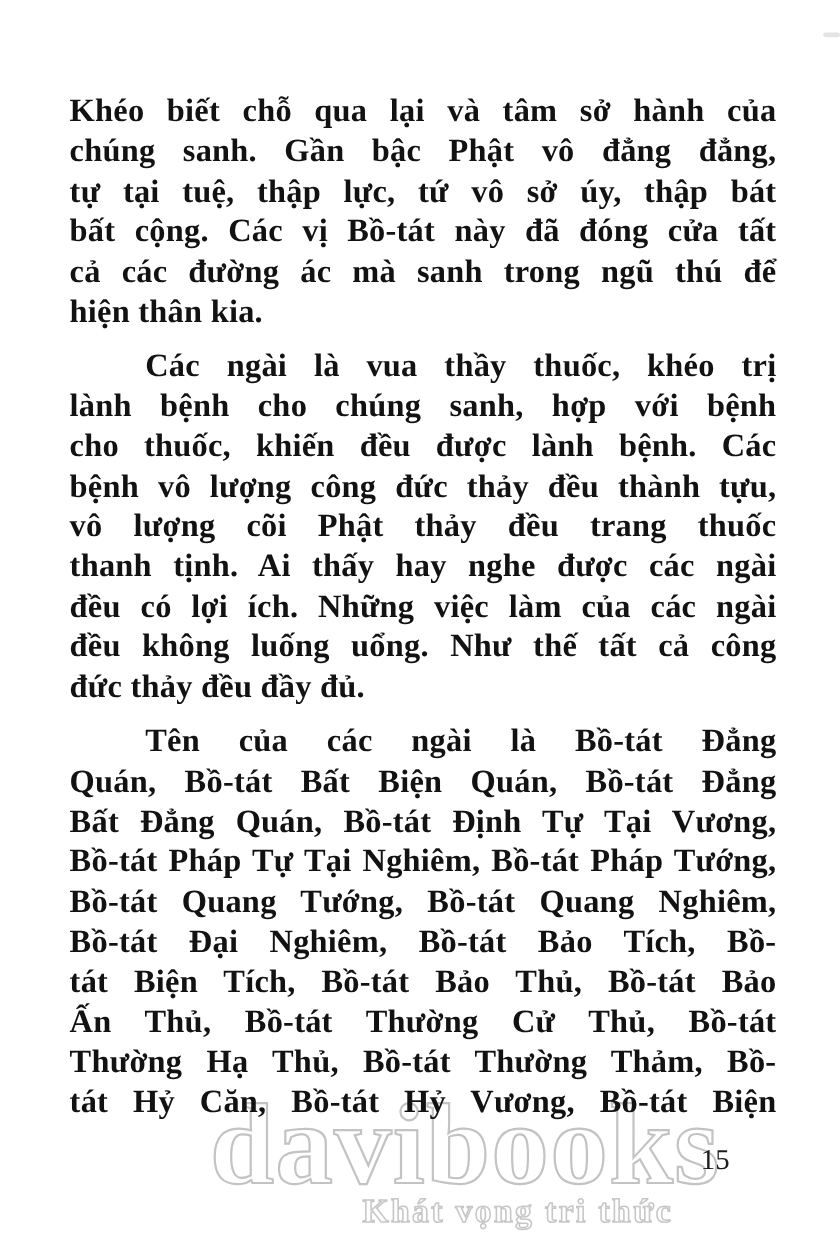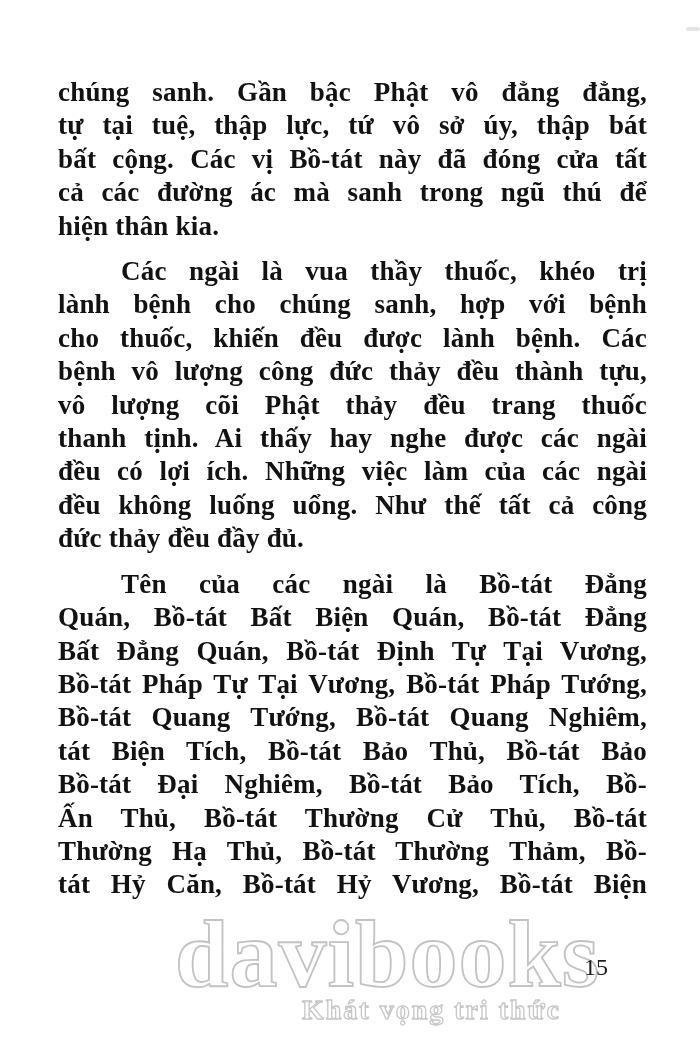--- a/index.html
+++ b/index.html
@@ -92,20 +92,21 @@
   <div class="scan-artifact"></div>
 
   <div class="watermark">
     <div class="wm-brand">davibooks</div>
     <div class="wm-tagline">Khát vọng tri thức</div>
   </div>
 
   <div class="text-block">
 
     <div class="para">
+      <div class="line">Khéo biết chỗ qua lại và tâm sở hành của</div>
       <div class="line">chúng sanh. Gần bậc Phật vô đẳng đẳng,</div>
       <div class="line">tự tại tuệ, thập lực, tứ vô sở úy, thập bát</div>
       <div class="line">bất cộng. Các vị Bồ-tát này đã đóng cửa tất</div>
       <div class="line">cả các đường ác mà sanh trong ngũ thú để</div>
       <div class="line end">hiện thân kia.</div>
     </div>
 
     <div class="para">
       <div class="line indent">Các ngài là vua thầy thuốc, khéo trị</div>
       <div class="line">lành bệnh cho chúng sanh, hợp với bệnh</div>
@@ -115,24 +116,24 @@
       <div class="line">thanh tịnh. Ai thấy hay nghe được các ngài</div>
       <div class="line">đều có lợi ích. Những việc làm của các ngài</div>
       <div class="line">đều không luống uổng. Như thế tất cả công</div>
       <div class="line end">đức thảy đều đầy đủ.</div>
     </div>
 
     <div class="para">
       <div class="line indent">Tên của các ngài là Bồ-tát Đẳng</div>
       <div class="line">Quán, Bồ-tát Bất Biện Quán, Bồ-tát Đẳng</div>
       <div class="line">Bất Đẳng Quán, Bồ-tát Định Tự Tại Vương,</div>
-      <div class="line">Bồ-tát Pháp Tự Tại Vương, Bồ-tát Pháp Tướng,</div>
+      <div class="line">Bồ-tát Pháp Tự Tại Nghiêm, Bồ-tát Pháp Tướng,</div>
       <div class="line">Bồ-tát Quang Tướng, Bồ-tát Quang Nghiêm,</div>
+      <div class="line">Bồ-tát Đại Nghiêm, Bồ-tát Bảo Tích, Bồ-</div>
       <div class="line">tát Biện Tích, Bồ-tát Bảo Thủ, Bồ-tát Bảo</div>
-      <div class="line">Bồ-tát Đại Nghiêm, Bồ-tát Bảo Tích, Bồ-</div>
       <div class="line">Ấn Thủ, Bồ-tát Thường Cử Thủ, Bồ-tát</div>
       <div class="line">Thường Hạ Thủ, Bồ-tát Thường Thảm, Bồ-</div>
       <div class="line">tát Hỷ Căn, Bồ-tát Hỷ Vương, Bồ-tát Biện</div>
     </div>
 
   </div>
 
   <div class="page-number">15</div>
 
 </div>

